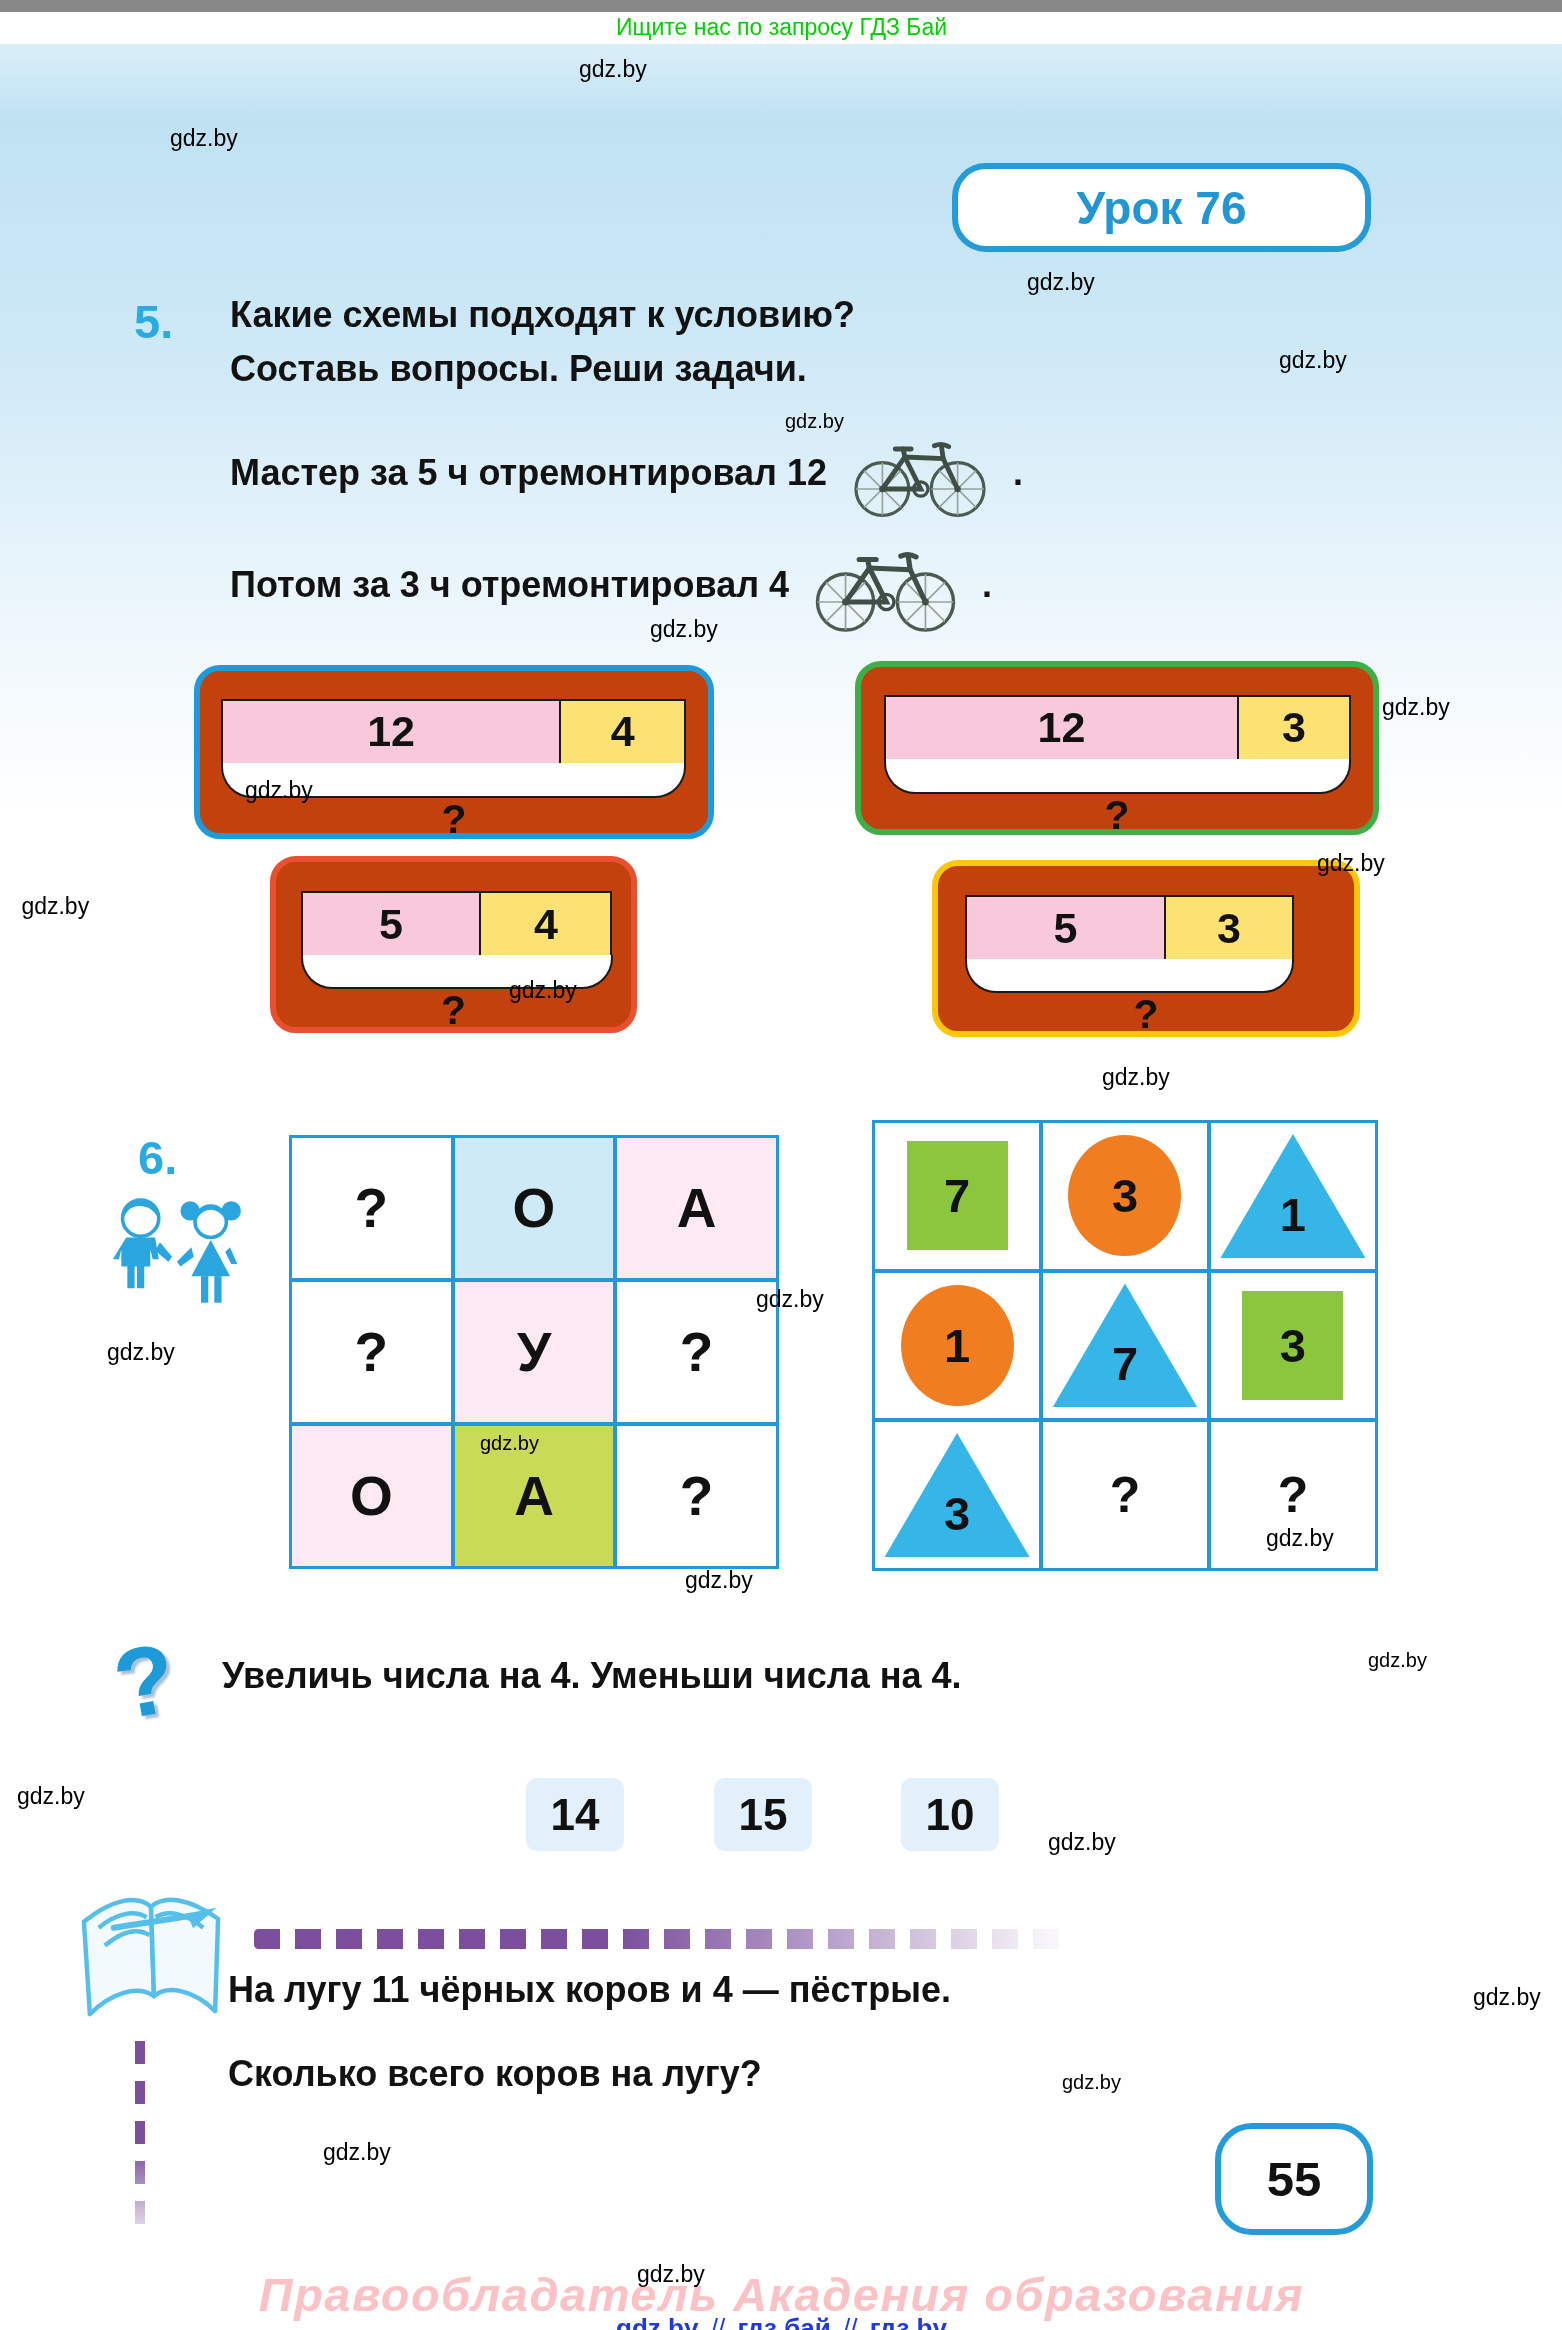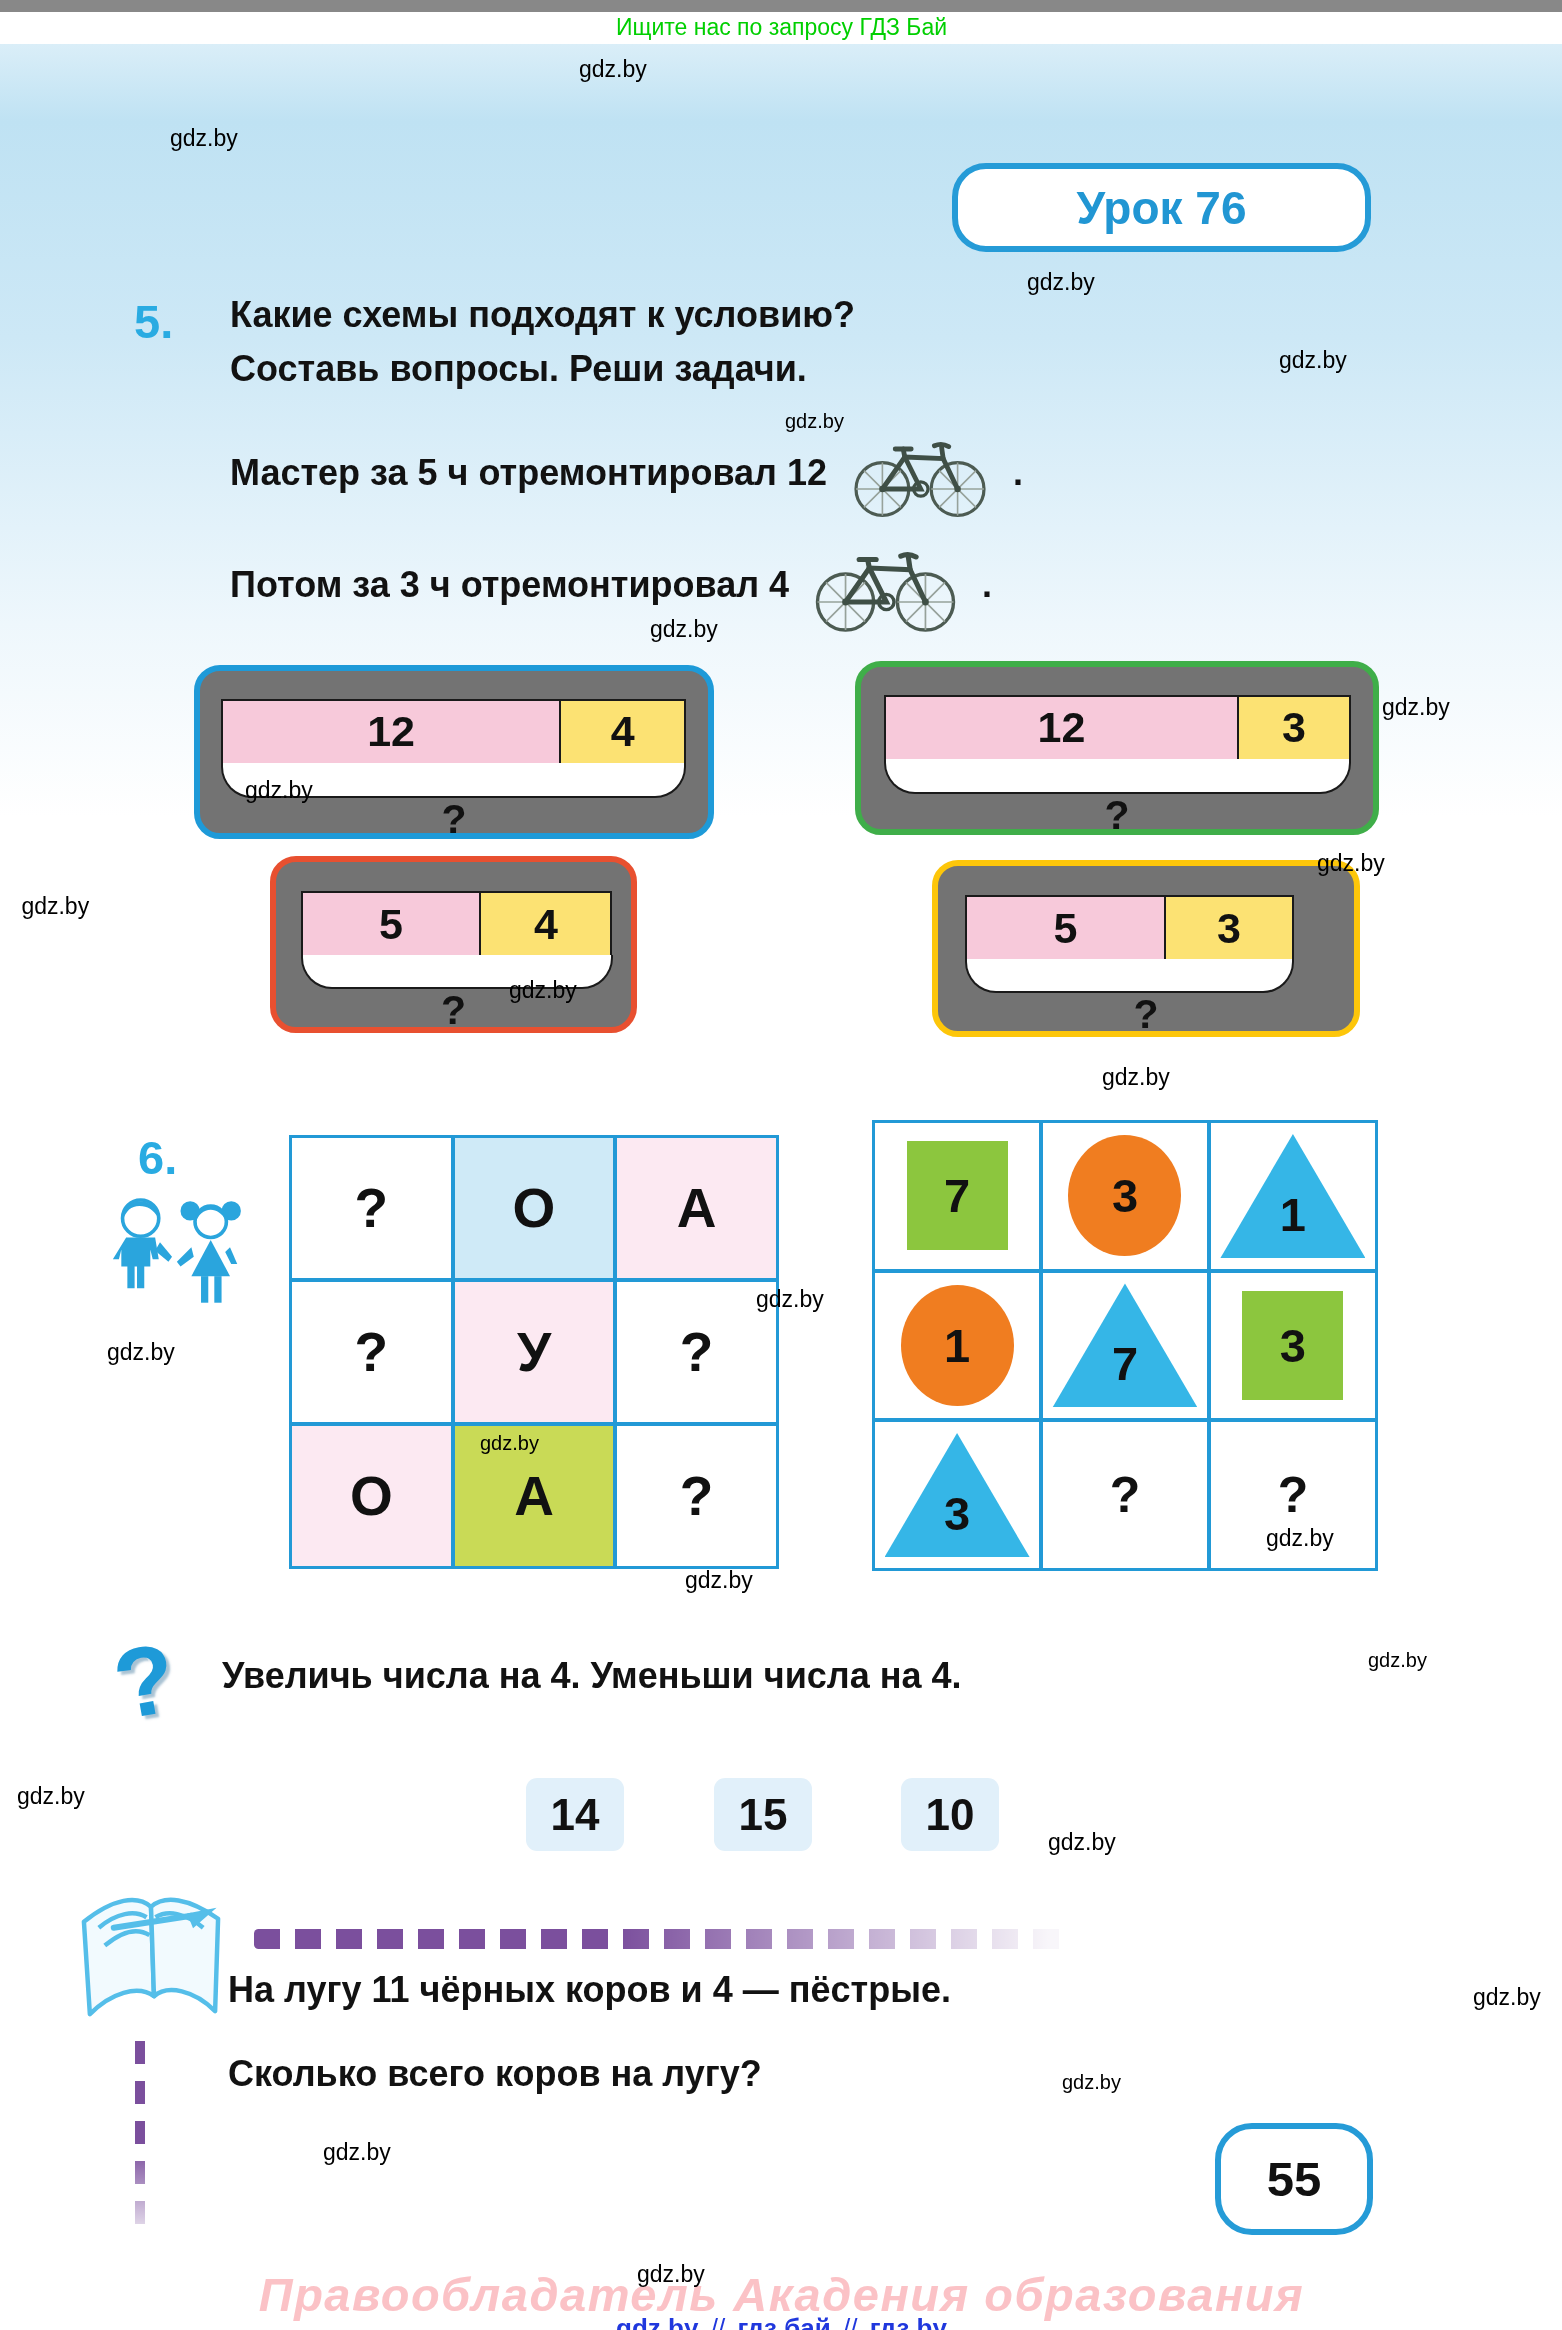--- a/index.html
+++ b/index.html
@@ -17,21 +17,21 @@
 
   .lesson-badge { position:absolute; left:952px; top:151px; width:419px; height:89px; background:#fff;
        border:6.1px solid #259bd7; border-radius:34px; display:flex; align-items:center; justify-content:center; z-index:2; }
   .lesson-badge span { color:#2196d3; font-size:46px; font-weight:600; }
 
   .pnum { position:absolute; color:#29abe2; font-size:47px; font-weight:700; z-index:2; }
   .txt { position:absolute; color:#121212; font-size:36px; font-weight:600; z-index:2; white-space:nowrap; }
   .task-line { display:flex; align-items:center; gap:24px; }
   .bike { flex:0 0 auto; }
 
-  .schema { position:absolute; background:#737373; border-style:solid; border-width:6.1px; border-radius:26px; z-index:2;padding-left:48px; }
+  .schema { position:absolute; background:#c2410c; border-style:solid; border-width:6.1px; border-radius:26px; z-index:2;padding-left:48px; }
   .bar { position:absolute; display:flex; }
   .seg { display:flex; align-items:center; justify-content:center; border:2.3px solid #1a1a1a; font-size:43px; font-weight:600; color:#111; }
   .seg-pink { background:#f7c9da; }
   .seg-yellow { background:#fce273; border-left:none; }
   .bracket { position:absolute; background:#fff; border:2.3px solid #1a1a1a; border-top:none;
              border-radius:0 0 31px 31px; }
   .total { position:absolute; left:0; right:0; text-align:center; font-size:41px; font-weight:600; color:#111; }
 
   .lgrid { position:absolute; left:289px; top:1123px; width:490px; height:434px; display:grid;
            grid-template-columns:repeat(3,1fr); grid-template-rows:repeat(3,1fr);

